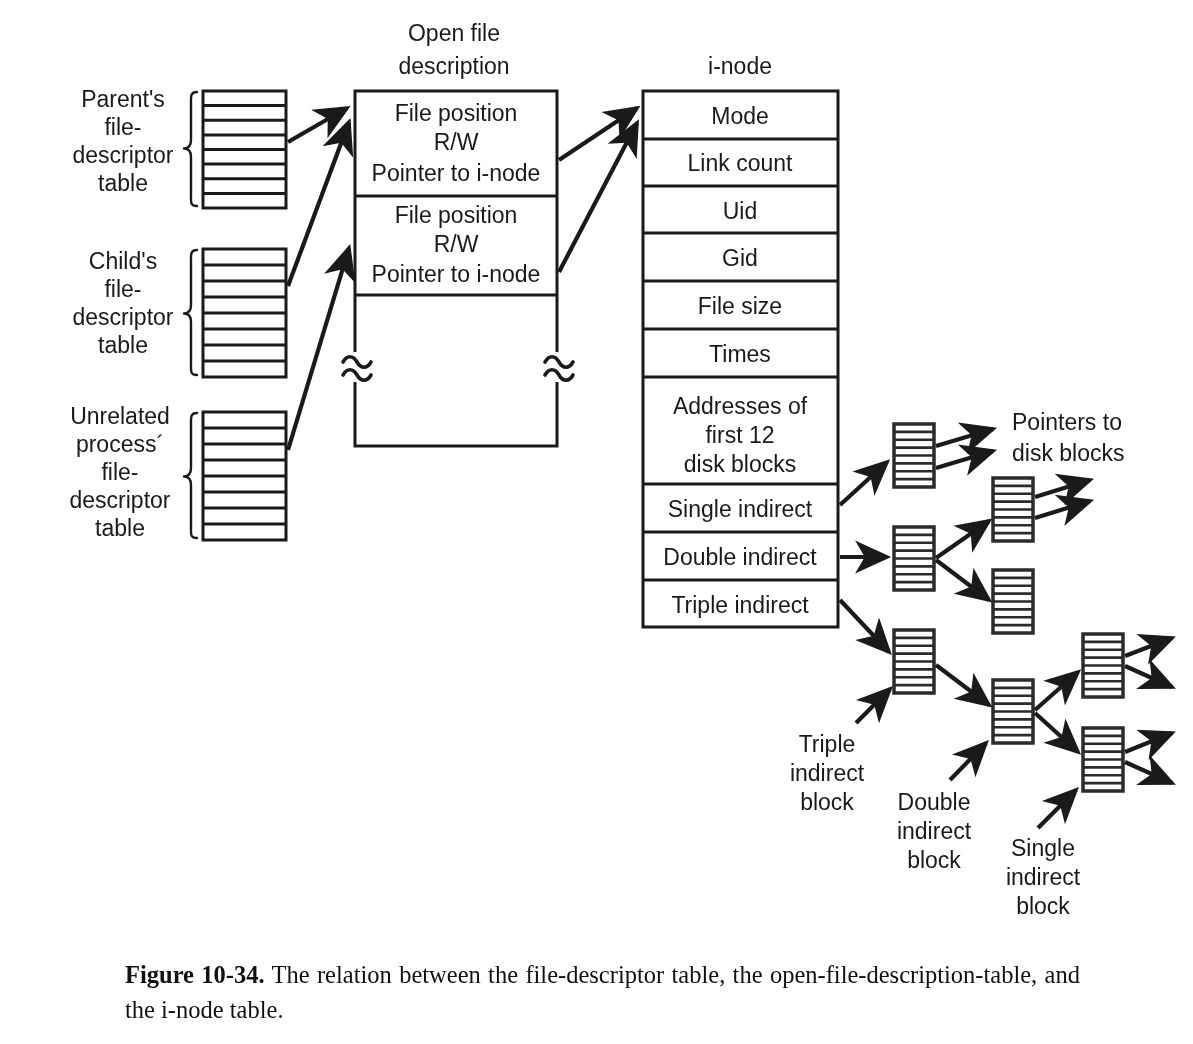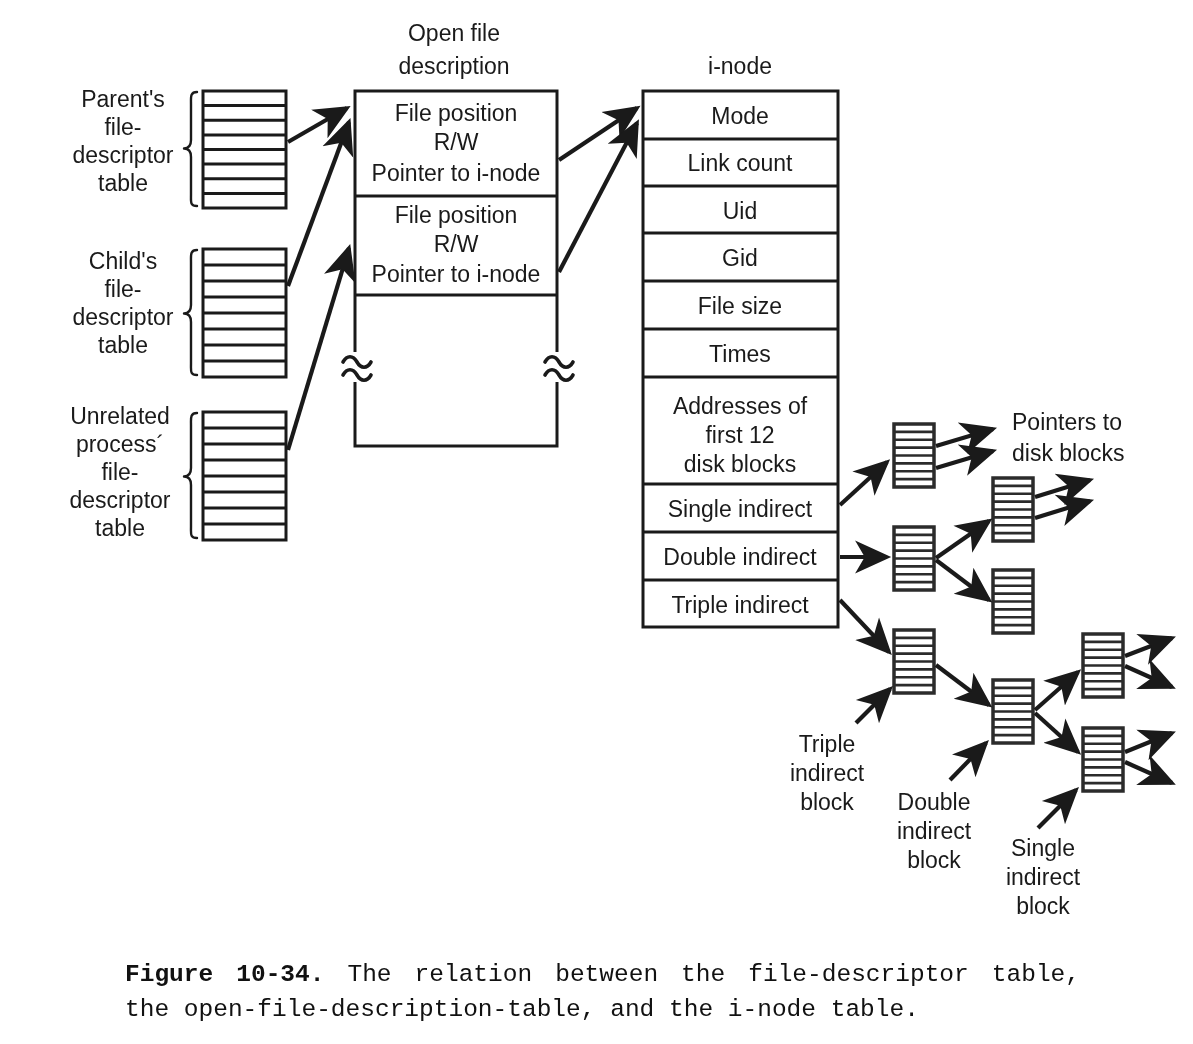--- a/index.html
+++ b/index.html
@@ -81,21 +81,21 @@
     stroke: #1a1a1a;
     stroke-width: 3.6;
     fill: none;
     stroke-linecap: round;
   }
   #caption {
     position: absolute;
     left: 125px;
     top: 958px;
     width: 955px;
-    font-family: Liberation Mono, monospace;
+    font-family: Liberation Serif, serif;
     font-size: 24.5px;
     line-height: 1.42;
     color: #111111;
     text-align: justify;
   }
   #caption .figlabel {
     font-weight: bold;
   }
 </style>
 </head>

